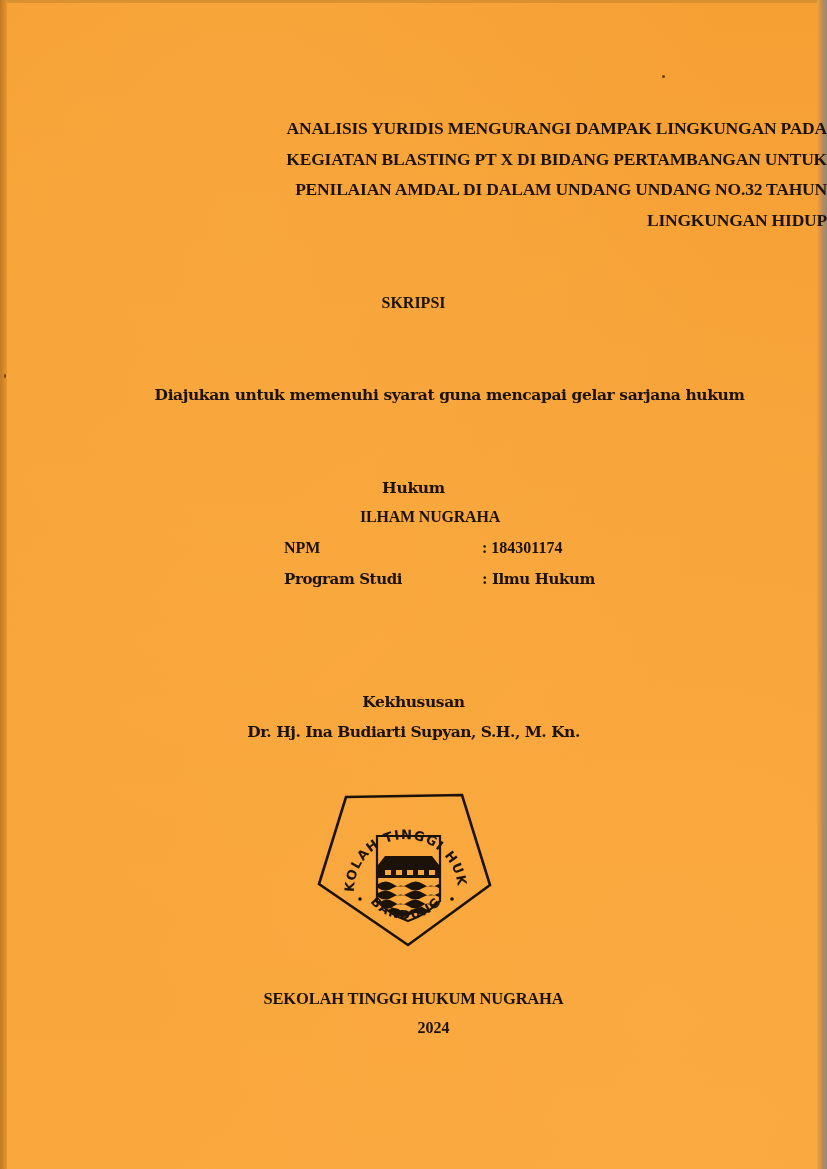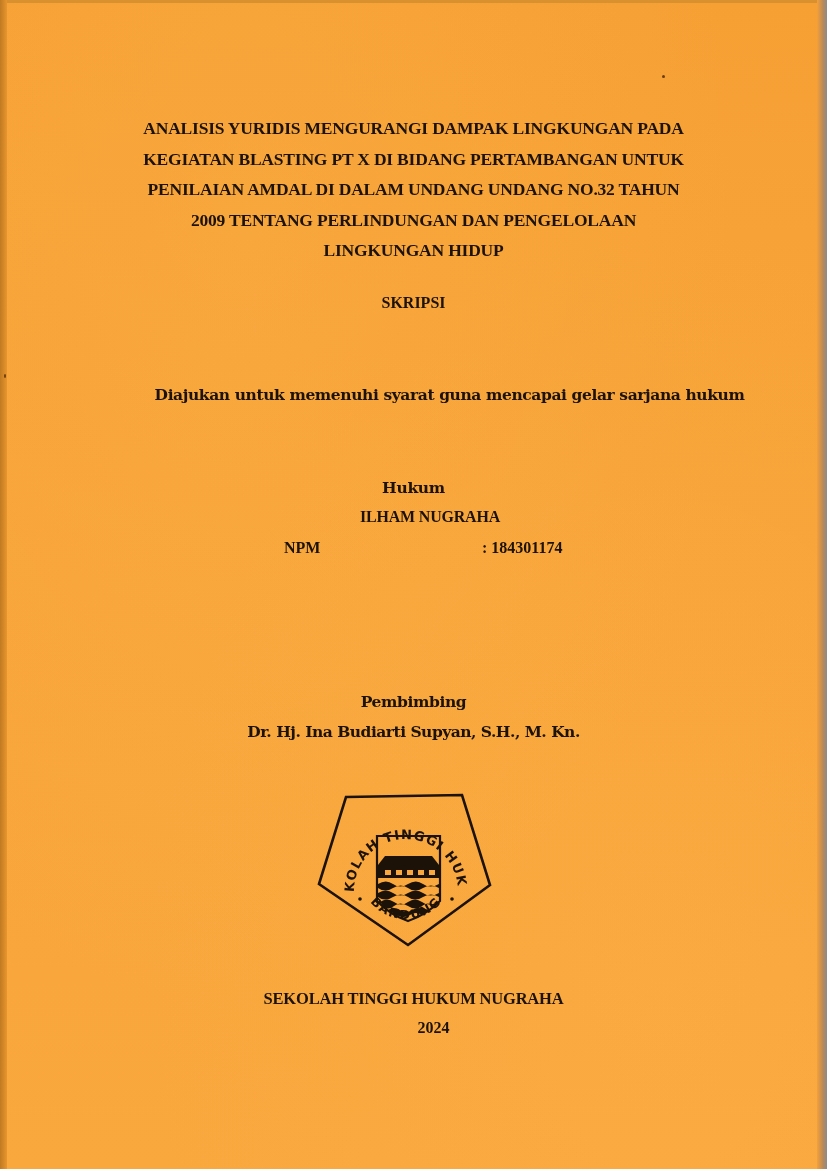--- a/index.html
+++ b/index.html
@@ -48,21 +48,21 @@
       width: 827px;
       text-align: center;
       font-weight: bold;
     }
     .title {
       top: 113px;
       font-size: 17.5px;
       line-height: 30.5px;
       letter-spacing: -0.2px;
     }
-    .title .line { display: block; }
+    .title .line { display: block; text-align: right; }
     .skripsi {
       top: 294px;
       font-size: 16px;
     }
     .purpose {
       top: 385px;
       font-size: 15.5px;
       font-family: "DejaVu Serif", "Liberation Serif", serif;
       letter-spacing: -0.4px;
       font-weight: bold;
@@ -150,40 +150,43 @@
   <div class="left-edge"></div>
   <div class="right-edge"></div>
 
   <span class="speck" style="left:662px; top:75px;"></span>
   <span class="speck" style="left:4px; top:374px; width:2px;height:4px;"></span>
 
   <div class="text-block title">
     <span class="line">ANALISIS YURIDIS MENGURANGI DAMPAK LINGKUNGAN PADA</span>
     <span class="line">KEGIATAN BLASTING PT X DI BIDANG PERTAMBANGAN UNTUK</span>
     <span class="line">PENILAIAN AMDAL DI DALAM UNDANG UNDANG NO.32 TAHUN</span>
-    <span class="line">2009 TENTANG PERLINDUNGAN DAN PENGELOLAAN</span>
     <span class="line">LINGKUNGAN HIDUP</span>
   </div>
 
   <div class="text-block skripsi">SKRIPSI</div>
 
   <div class="text-block purpose">Diajukan untuk memenuhi syarat guna mencapai gelar sarjana hukum</div>
 
   <div class="text-block oleh">Hukum</div>
 
   <div class="author">ILHAM NUGRAHA</div>
 
   <div class="info-table">
     <div class="info-row">
       <span class="info-label">NPM</span>
       <span class="info-value">: 184301174</span>
     </div>
+    <div class="info-row">
+      <span class="info-label">Program Studi</span>
+      <span class="info-value">: Ilmu Hukum</span>
+    </div>
   </div>
 
-  <div class="text-block pembimbing-label">Pembimbing</div>
+  <div class="text-block pembimbing-label">Kekhususan</div>
   <div class="text-block pembimbing-name">Dr. Hj. Ina Budiarti Supyan, S.H., M. Kn.</div>
 
   <div class="logo">
     <svg width="178" height="160" viewBox="0 0 178 160" xmlns="http://www.w3.org/2000/svg">
       <defs>
         <path id="arcTop" d="M 38 102 A 52 52 0 1 1 142 102" fill="none"></path>
         <path id="arcBottom" d="M 52 110 A 46 46 0 0 0 128 110" fill="none"></path>
       </defs>
 
       <polygon points="30,8 146,6 174,96 92,156 3,95" fill="none" stroke="#1c1208" stroke-width="2.6" stroke-linejoin="miter"></polygon>

